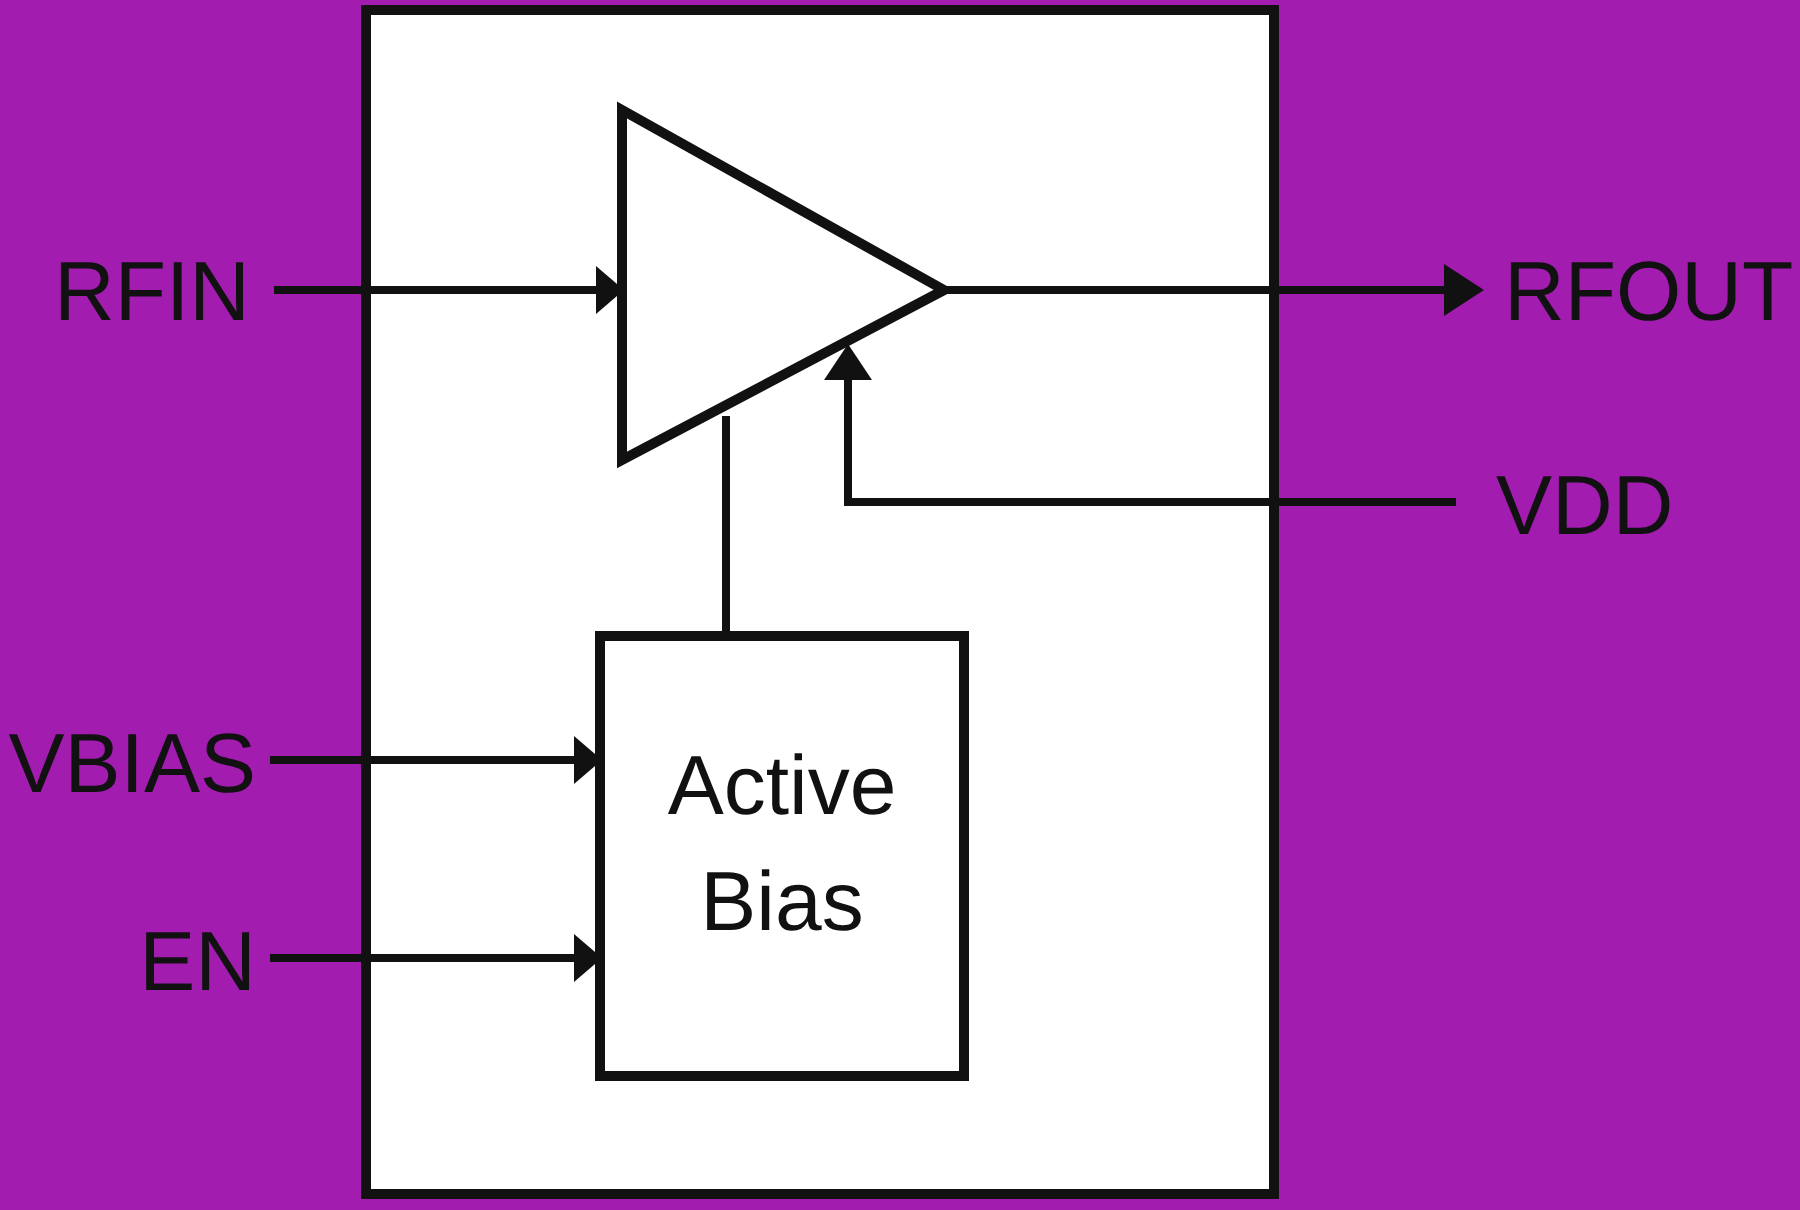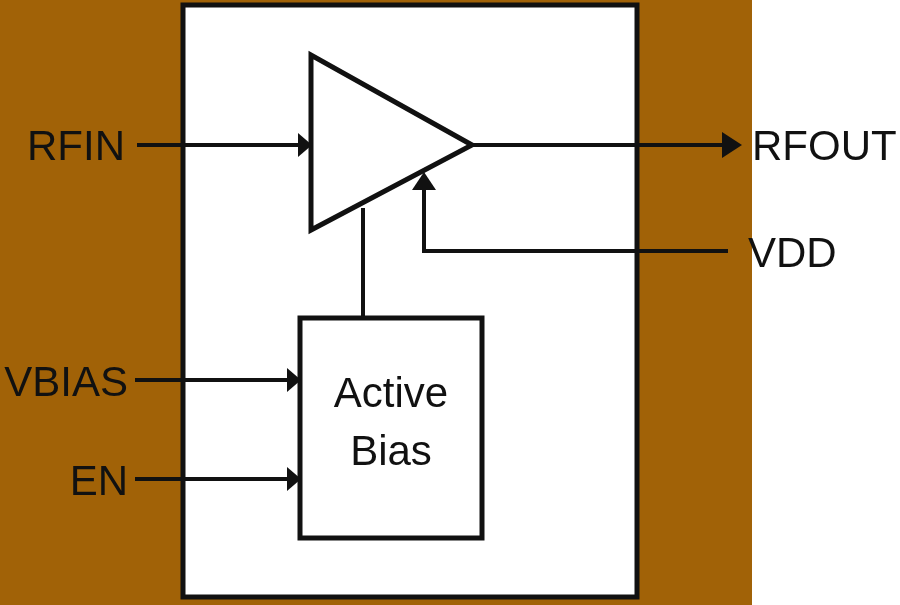--- a/index.html
+++ b/index.html
@@ -9,23 +9,23 @@
     background: #ffffff;
   }
   body {
     width: 900px;
     height: 605px;
     overflow: hidden;
     font-family: "Liberation Sans", sans-serif;
   }
   #diagram-root {
     position: relative;
-    width: 752px;
+    width: 900px;
     height: 605px;
-    background: #a16207;
+    background: #a21caf;
   }
   #diagram-svg {
     position: absolute;
     left: 0;
     top: 0;
     width: 900px;
     height: 605px;
     display: block;
   }
   .pin-label {

